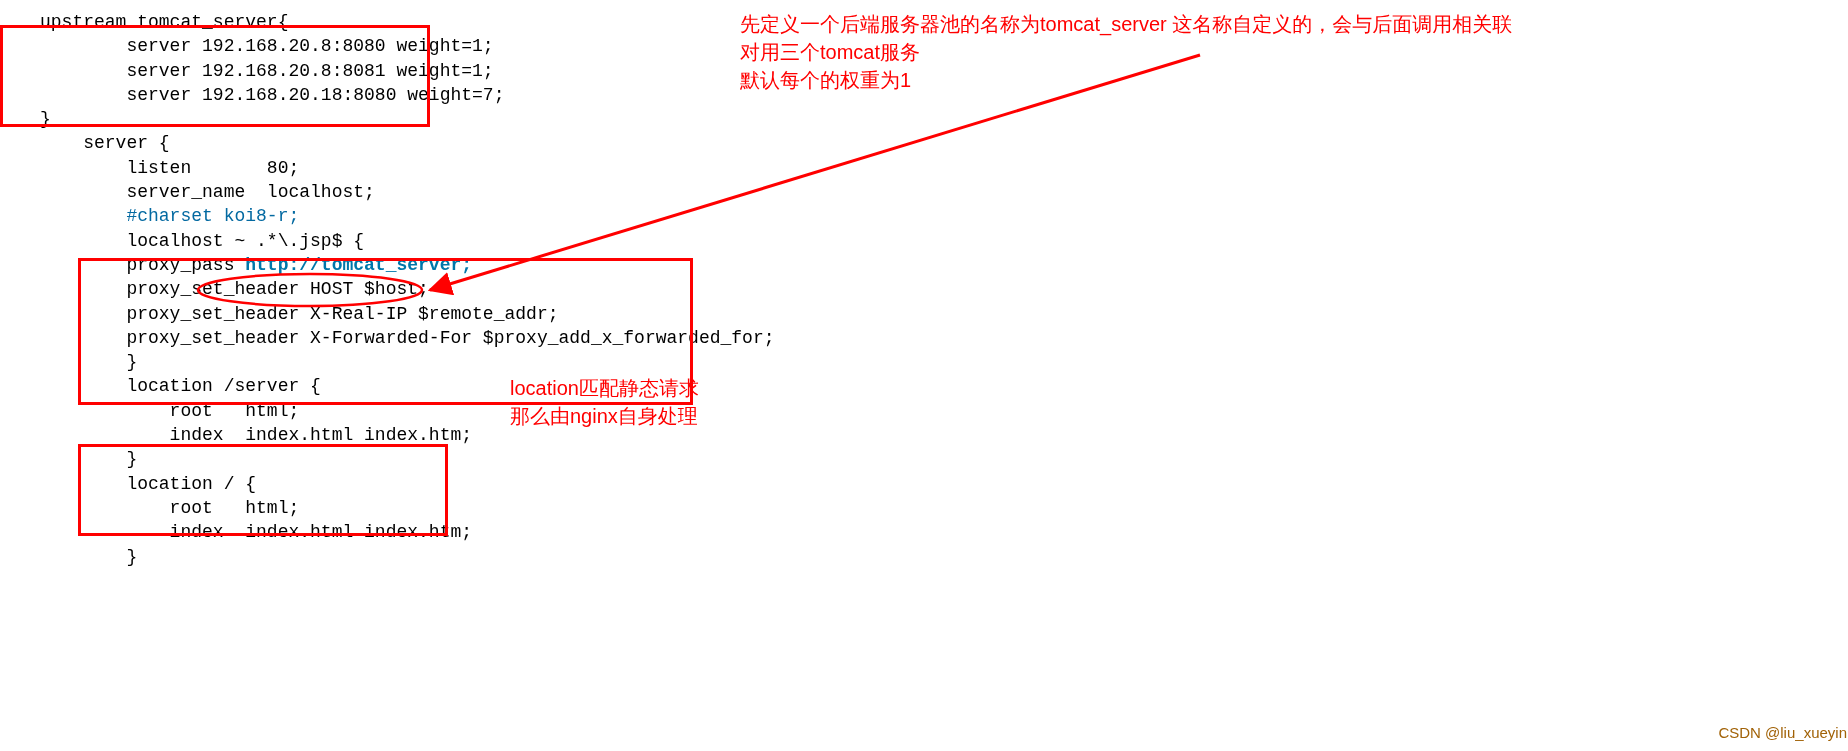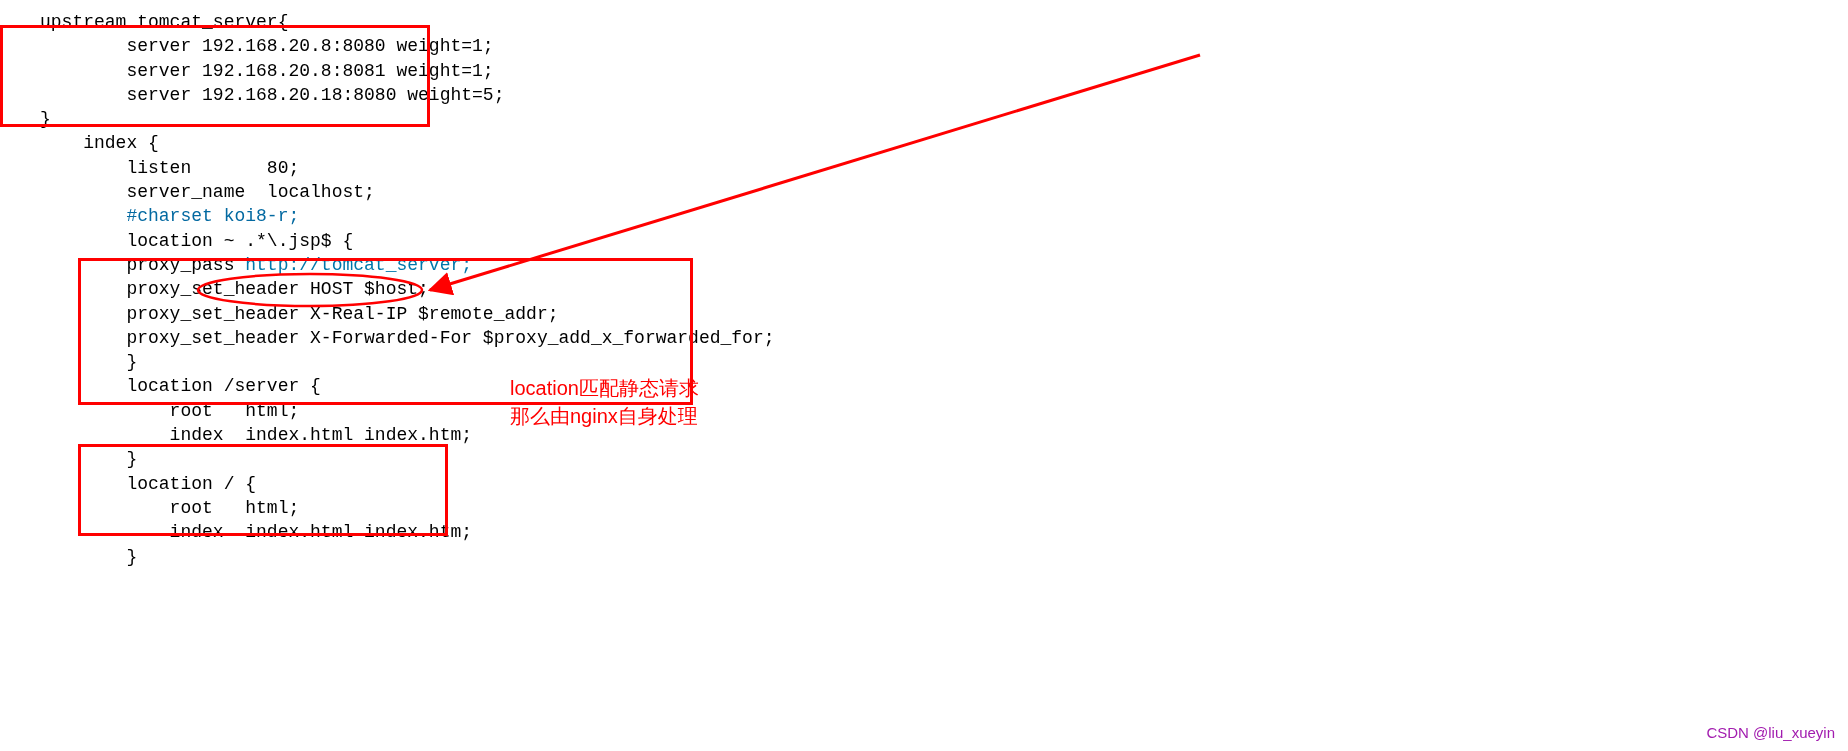--- a/index.html
+++ b/index.html
@@ -4,50 +4,55 @@
 <style>
 * { margin:0; padding:0; box-sizing:border-box; }
 body { width:1848px; height:751px; background:#fff; font-family:Consolas,'Courier New',monospace; font-size:18px; line-height:1.35; position:relative; color:#000; }
 .container { position:relative; padding:10px 0 0 40px; }
 .code { white-space:pre; }
 .row { display:flex; }
 .col-code { width:670px; }
 .col-ann { margin-left:50px; }
 .red { color:#ff0000; font-family:'Microsoft YaHei',Arial,sans-serif; font-size:20px; line-height:1.4; }
 .blue { color:#0369a1; }
-.cyan { color:#0077aa; }
+.cyan { color:#0077aa;font-weight:bold; }
 .box { border:3px solid #ff0000; position:absolute; pointer-events:none; }
 #box1 { top:25px; left:0px; width:430px; height:102px; }
 #box2 { top:258px; left:78px; width:615px; height:147px; }
 #box3 { top:444px; left:78px; width:370px; height:92px; }
 svg.overlay { position:absolute; top:0; left:0; pointer-events:none; z-index:5; }
-.watermark { position:absolute; bottom:8px; right:13px; color:#a21caf; font-family:Arial,sans-serif; font-size:15px; }
+.watermark { position:absolute; bottom:8px; right:1px; color:#a16207; font-family:Arial,sans-serif; font-size:15px; }
 </style>
 </head>
 <body>
 
 <div class="container">
 
 <div class="row">
 <div class="col-code code"><span>upstream tomcat_server{</span>
 <span>        server 192.168.20.8:8080 weight=1;</span>
 <span>        server 192.168.20.8:8081 weight=1;</span>
-<span>        server 192.168.20.18:8080 weight=5;</span>
+<span>        server 192.168.20.18:8080 weight=7;</span>
 <span>}</span>
+</div>
+<div class="col-ann red" style="margin-left:30px">
+<div>先定义一个后端服务器池的名称为tomcat_server 这名称自定义的，会与后面调用相关联</div>
+<div>对用三个tomcat服务</div>
+<div>默认每个的权重为1</div>
 </div>
 </div>
 
-<div class="code"><span>    index {</span>
+<div class="code"><span>    server {</span>
 <span>        listen       80;</span>
 <span>        server_name  localhost;</span>
 <span class="blue">        #charset koi8-r;</span>
 </div>
 
 <div class="row">
-<div class="col-code code"><span>        location ~ .*\.jsp$ {</span>
+<div class="col-code code"><span>        localhost ~ .*\.jsp$ {</span>
 <span><span>        proxy_pass </span><span class="cyan">http://tomcat_server;</span></span>
 <span>        proxy_set_header HOST $host;</span>
 <span>        proxy_set_header X-Real-IP $remote_addr;</span>
 <span>        proxy_set_header X-Forwarded-For $proxy_add_x_forwarded_for;</span>
 <span>        }</span>
 </div>
 <div class="col-ann red">
 </div>
 </div>
 

